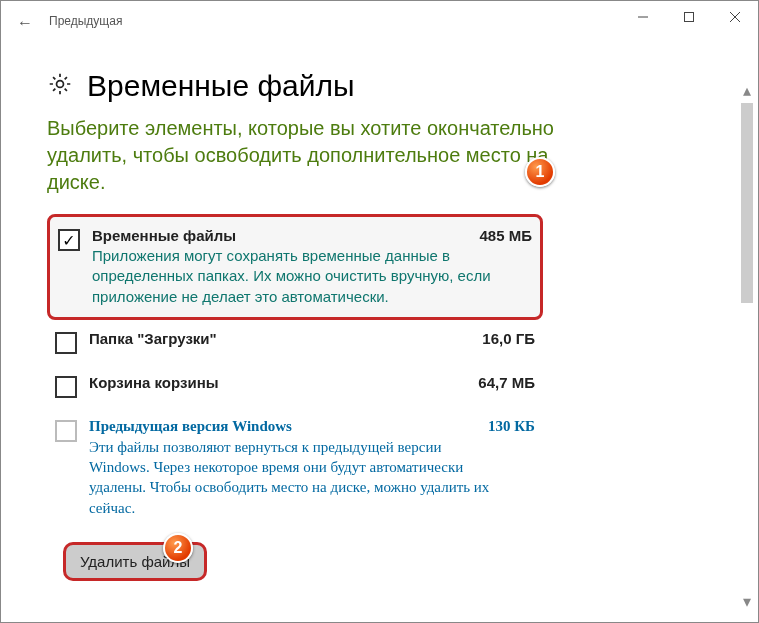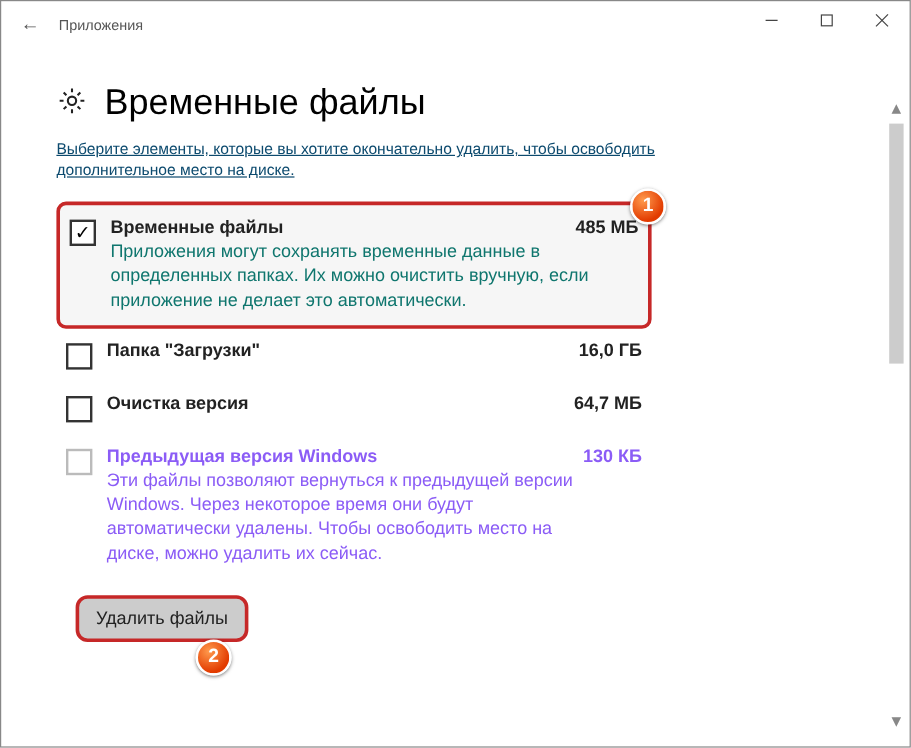--- a/index.html
+++ b/index.html
@@ -51,25 +51,24 @@
     margin-top: 28px;
   }
   .heading svg { width: 26px; height: 26px; }
   .heading h1 {
     font-weight: 300;
     font-size: 30px;
     color: #000;
   }
   .sub {
     margin-top: 12px;
-    font-size: 13px;
-    color: #0c4a6e;
+    font-size: 20px;
+    color: #4d7c0f;
     line-height: 1.35;
     max-width: 520px;
-    text-decoration: underline;
   }
   .list { margin-top: 18px; }
   .item {
     display: flex;
     align-items: flex-start;
     padding: 10px 8px;
     max-width: 496px;
     position: relative;
   }
   .cb {
@@ -97,21 +96,21 @@
     color: #222;
   }
   .item-desc {
     font-size: 15px;
     color: #0f766e;
     line-height: 1.35;
     margin-top: 2px;
     max-width: 410px;
   }
   .item.disabled .item-head,
-  .item.disabled .item-desc { color: #8b5cf6; }
+  .item.disabled .item-desc { color: #0369a1; font-family: Liberation Serif, serif; }
   .item.highlight1 {
     border: 3px solid #c62828;
     border-radius: 8px;
     background: #f6f6f6;
   }
   .delete-btn {
     margin-top: 14px;
     padding: 8px 14px;
     background: #ccc;
     border: 3px solid #c62828;
@@ -154,21 +153,21 @@
     top: 22px; left: 3px;
     width: 12px; height: 200px;
     background: #ccc;
   }
 </style>
 </head>
 <body>
 
 <div class="titlebar">
   <div class="back">←</div>
-  <div class="title">Приложения</div>
+  <div class="title">Предыдущая</div>
 </div>
 <div class="winbtns">
   <div class="winbtn">
     <svg viewBox="0 0 12 12">
         <line x1="1" y1="6" x2="11" y2="6" stroke="#444" stroke-width="1"></line>
       </svg>
   </div>
   <div class="winbtn">
     <svg viewBox="0 0 12 12">
         <rect x="1.5" y="1.5" width="9" height="9" fill="none" stroke="#444" stroke-width="1"></rect>
@@ -211,21 +210,21 @@
           <div class="item-head">
             <span>Папка "Загрузки"</span>
             <span>16,0 ГБ</span>
           </div>
         </div>
       </div>
       <div class="item">
         <div class="cb"></div>
         <div class="item-body">
           <div class="item-head">
-            <span>Очистка версия</span>
+            <span>Корзина корзины</span>
             <span>64,7 МБ</span>
           </div>
         </div>
       </div>
       <div class="item disabled">
         <div class="cb disabled"></div>
         <div class="item-body">
           <div class="item-head">
             <span>Предыдущая версия Windows</span>
             <span>130 КБ</span>

